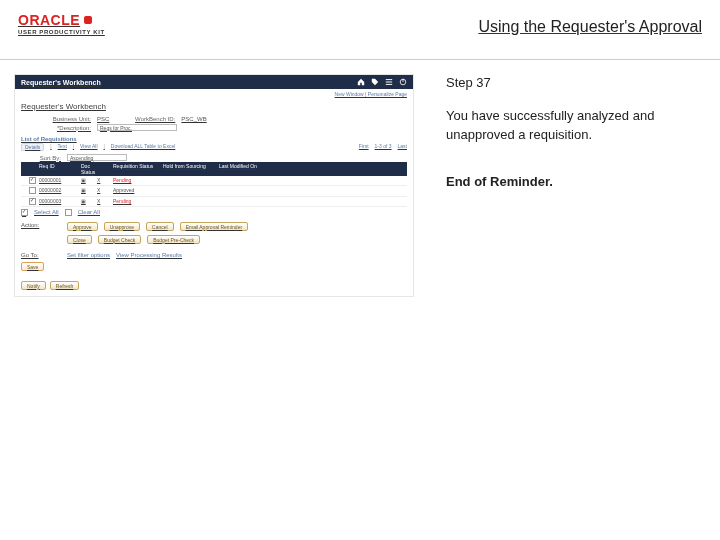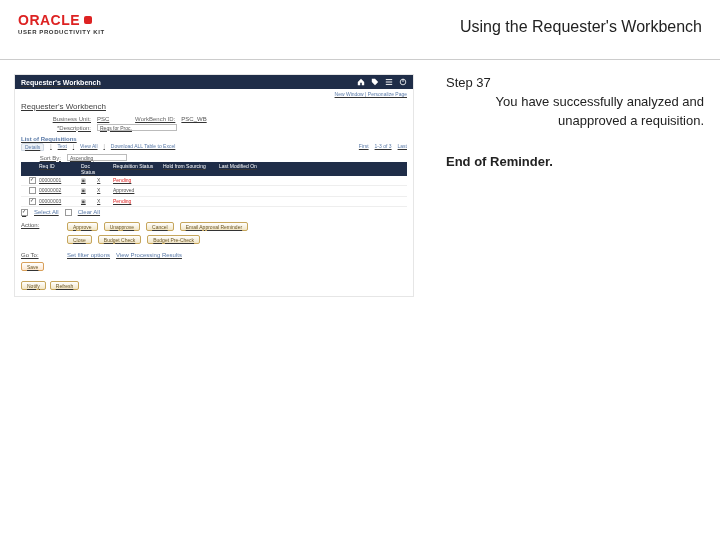--- a/index.html
+++ b/index.html
@@ -1,30 +1,30 @@
 <!DOCTYPE html>
 <html><head>
 <meta charset="utf-8">
 <style>
   * { box-sizing: border-box; margin: 0; padding: 0; }
   html, body { width: 720px; height: 540px; font-family: Arial, Helvetica, sans-serif; font-size: 12px; background: #fff; color: #333; }
   .page { display: flex; flex-direction: column; width: 720px; height: 540px; }
-  .header { display: flex; align-items: flex-start; padding: 12px 18px 6px 18px; height: 60px; border-bottom: 1px solid #ccc; }
+  .header { display: flex; align-items: flex-start; padding: 12px 18px 6px 18px; height: 60px; border-bottom: 1px solid #ccc; text-decoration: underline; }
   .logo-block { display: flex; flex-direction: column; width: 160px; }
   .logo { display: flex; align-items: center; gap: 4px; }
   .logo-o { font-family: Arial, sans-serif; font-size: 14px; font-weight: 700; color: #d22; letter-spacing: 0.5px; }
   .logo-dot { width: 8px; height: 8px; background: #d22; border-radius: 2px; display: inline-block; }
   .upk { font-size: 6px; letter-spacing: 0.6px; color: #333; margin-top: 1px; font-weight: 600; }
   .title { flex: 1; text-align: right; font-size: 16px; color: #222; padding-top: 6px; }
 
   .body { display: flex; flex: 1; }
   .left { width: 430px; padding: 14px 0 0 14px; text-decoration: underline; }
   .right { flex: 1; padding: 14px 16px; font-size: 13px; line-height: 1.45; color: #222; }
-  .right .step { }
-  .right .msg { margin-bottom: 22px; text-align: right; }
+  .right .step { margin-bottom: 14px; }
+  .right .msg { margin-bottom: 28px; }
   .right .end { font-weight: 700; }
 
   
   .shot { width: 400px; font-size: 6px; color: #555; border: 1px solid #e6e6e6; }
   .bar { background: #1f2d48; color: #fff; display: flex; align-items: center; height: 14px; padding: 0 6px; }
   .bar-title { flex: 1; font-weight: 600; font-size: 7px; }
   .bar-icons { display: flex; gap: 6px; }
   .bar-icons span { width: 8px; height: 8px; }
   .crumb { text-align: right; font-size: 5px; padding: 2px 6px; color: #5a7aa8; }
   .h1 { font-size: 8px; color: #444; padding: 3px 6px 4px; }
@@ -54,21 +54,21 @@
 <div class="page">
 
   <div class="header">
     <div class="logo-block">
       <div class="logo">
         <span class="logo-o">ORACLE</span>
         <span class="logo-dot"></span>
       </div>
       <div class="upk">USER PRODUCTIVITY KIT</div>
     </div>
-    <div class="title">Using the Requester's Workbench</div>
+    <div class="title">Using the Requester's Approval</div>
   </div>
 
   <div class="body">
 
     <div class="left">
       <div class="shot">
         <div class="bar">
           <div class="bar-title">Requester's Workbench</div>
           <div class="bar-icons">
             <span><svg viewBox="0 0 10 10" width="8" height="8">

